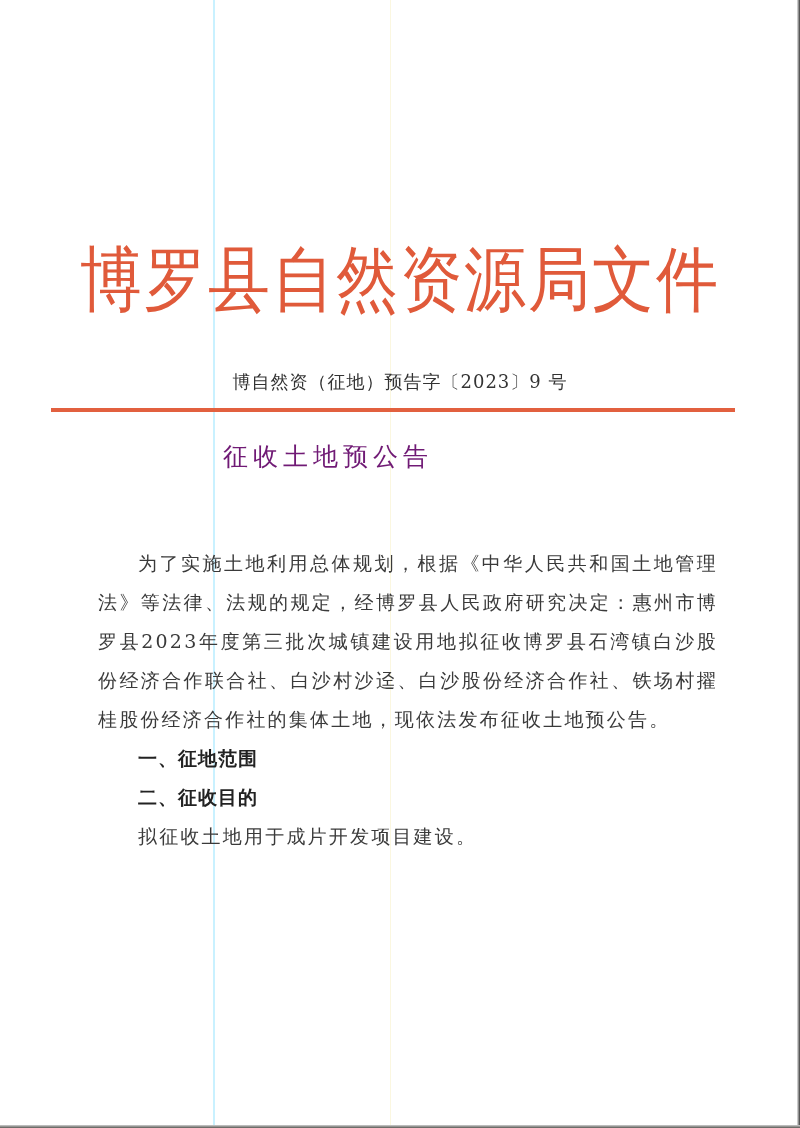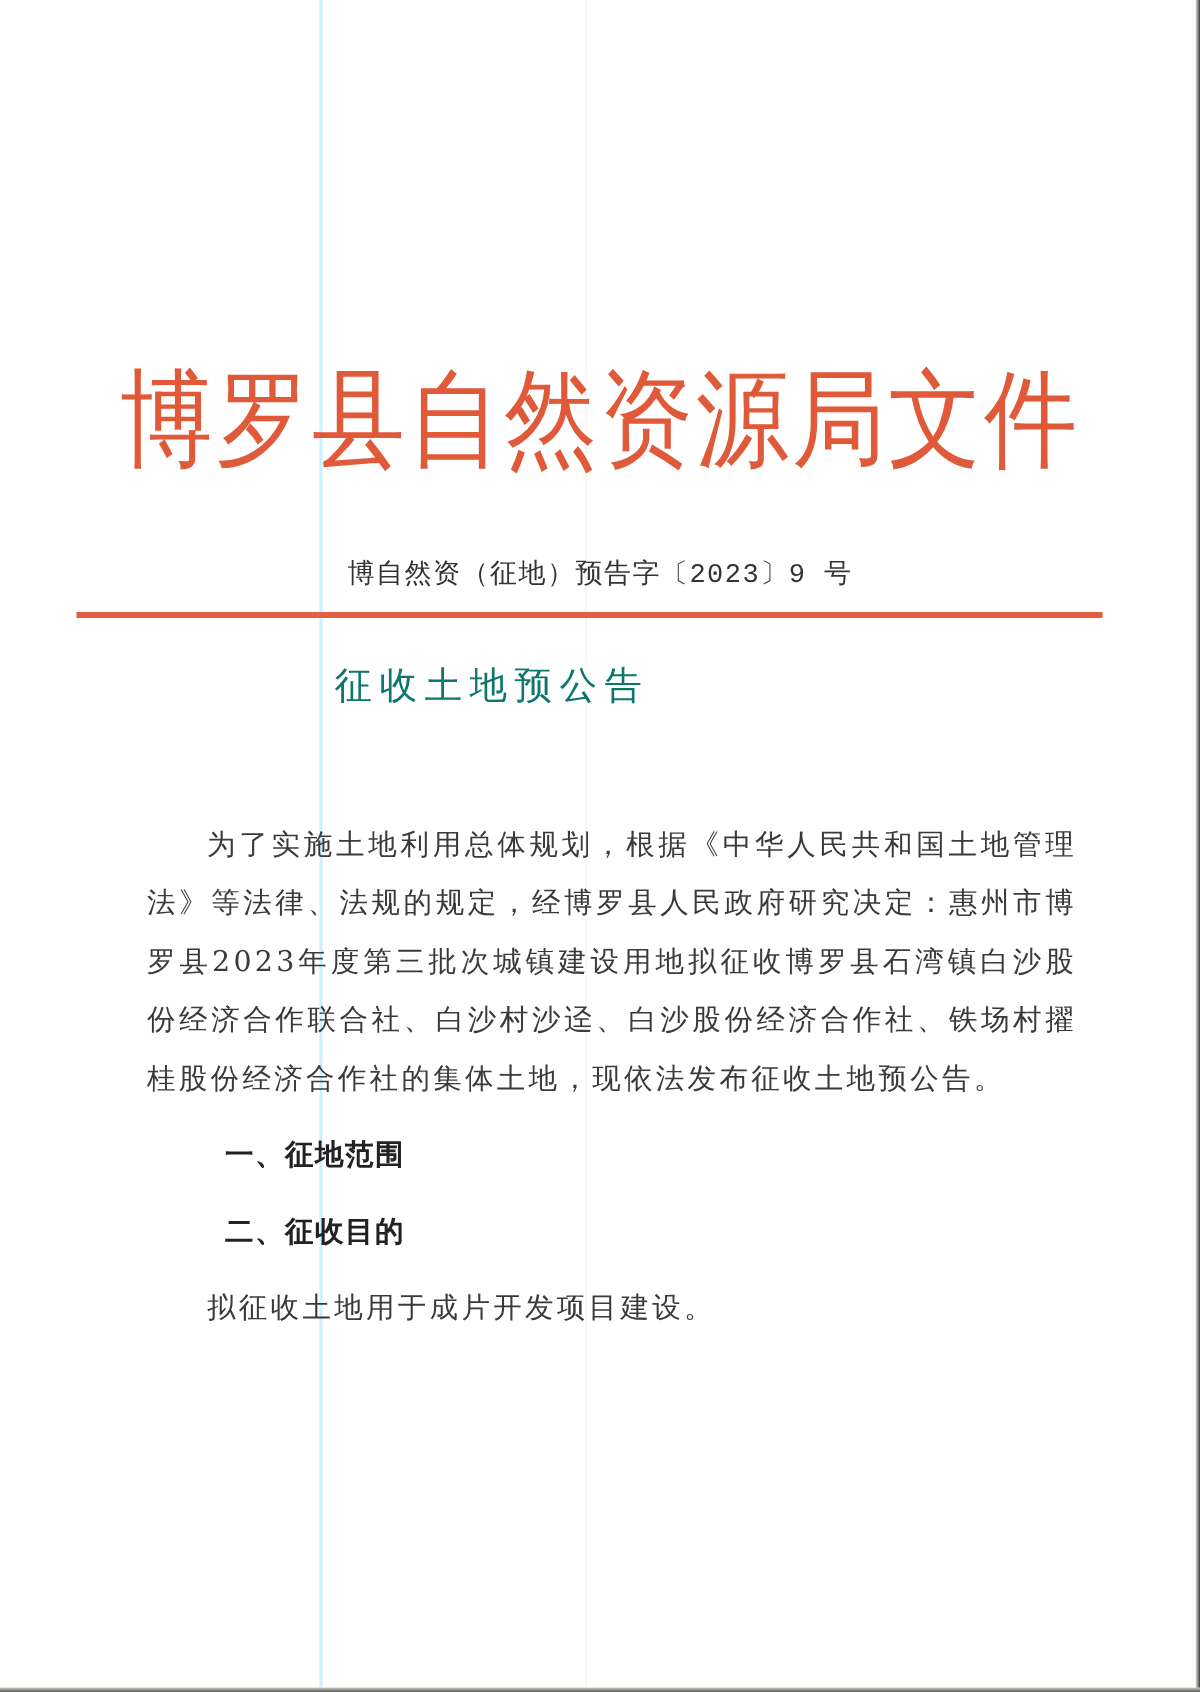--- a/index.html
+++ b/index.html
@@ -25,39 +25,39 @@
       background: linear-gradient(to bottom, #cfcfcf, #5a5a55);
     }
     .doc-header {
       position: absolute; left: 0; top: 228px; width: 800px; text-align: center;
       font-family: "DejaVu Serif", "Liberation Serif", serif;
       font-size: 62px; letter-spacing: 2px; color: #e05a3a; line-height: 90px;
       transform: scaleY(1.15); transform-origin: center top;
     }
     .doc-number {
       position: absolute; left: 0; top: 370px; width: 800px; text-align: center;
-      font-size: 18px; letter-spacing: 1px; color: #333; font-family: Liberation Mono, monospace;
+      font-size: 18px; letter-spacing: 1px; color: #333;
     }
     .red-rule {
       position: absolute; left: 51px; top: 408px; width: 684px; height: 4px;
       background: #e2603f;
     }
     .doc-title {
       position: absolute; left: 0; top: 440px; width: 656px; text-align: center;
       font-family: "DejaVu Sans", "Liberation Sans", sans-serif;
-      font-size: 25px; letter-spacing: 5px; color: #0f766e;
+      font-size: 25px; letter-spacing: 5px; color: #701a75;
     }
     .body-text {
       position: absolute; left: 98px; width: 620px;
       font-size: 19px; line-height: 39px; color: #3a3a3a;
       text-align: justify; letter-spacing: 2.2px;
     }
     .para { margin: 0; text-indent: 40px; }
     .section-heading {
-      margin: 12px; padding-left: 40px;
+      margin: 0; padding-left: 40px;
       font-family: "DejaVu Sans", "Liberation Sans", sans-serif;
       font-weight: bold; font-size: 19px; color: #222; letter-spacing: 1px;
     }
   </style>
 </head>
 <body>
 
 <div class="scan-line-cyan"></div>
 <div class="scan-line-yellow"></div>
 <div class="edge-right"></div>

